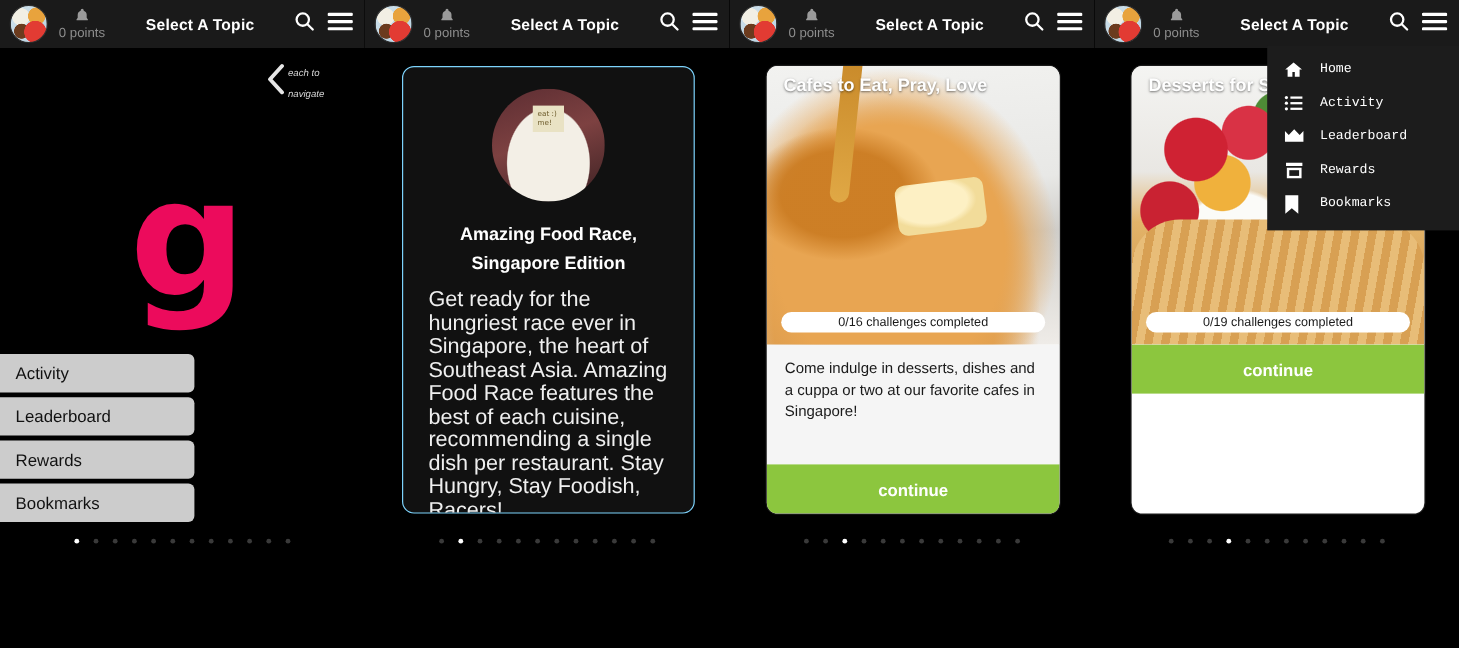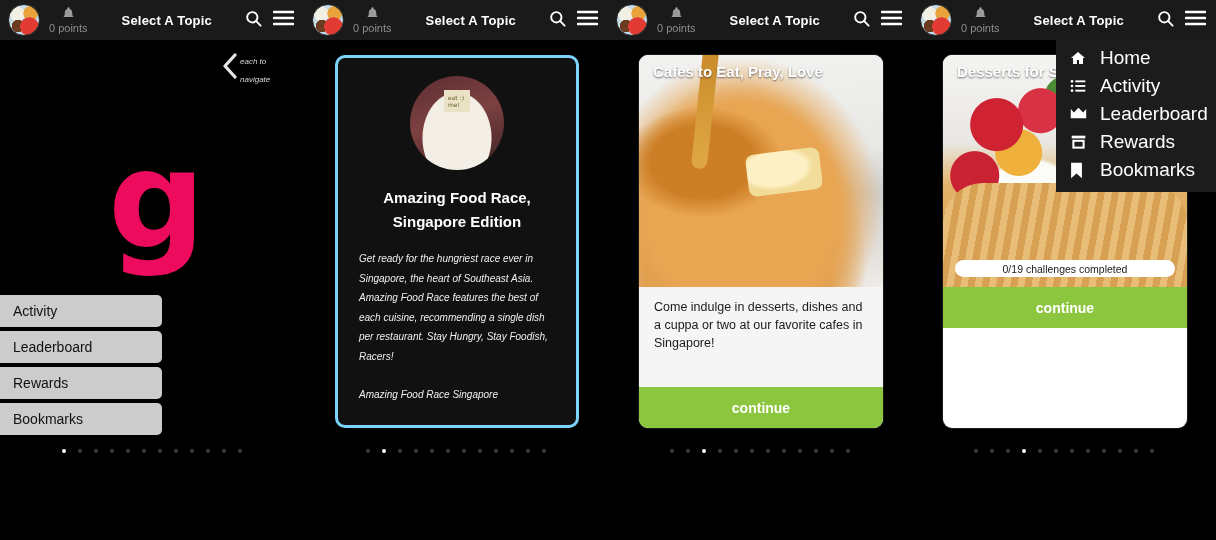--- a/index.html
+++ b/index.html
@@ -72,21 +72,21 @@
   .dots {
     position: absolute; bottom: 87px; left: 0; width: 304px;
     display: flex; justify-content: center; gap: 12px;
   }
   .dot { width: 4px; height: 4px; border-radius: 50%; background: #3a3a3a; }
   .dot.active { background: #ffffff; }
 
   
   .card-dark {
     position: absolute; left: 31px; top: 55px; width: 244px; height: 373px;
-    background: #111; border: 3px solid #7dd3fc; border-radius: 10px;
+    background: #111; border: 1px solid #7dd3fc; border-radius: 10px;
     overflow: hidden; padding: 18px 21px 0;
   }
   .card-thumb {
     width: 94px; height: 94px; border-radius: 50%; margin: 0 auto;
     background:
       linear-gradient(#e9e2c4, #e9e2c4) 34px 14px/26px 22px no-repeat,
       radial-gradient(ellipse at 50% 66%, #f3efe6 0 34px, transparent 35px),
       radial-gradient(ellipse at 50% 56%, #7a4a2b 0 14px, transparent 15px),
       linear-gradient(160deg, #5c2d32 0%, #7d4141 45%, #3a2022 100%);
     position: relative;
@@ -94,21 +94,21 @@
   .card-thumb .note-txt {
     position: absolute; left: 38px; top: 18px; width: 22px;
     color: #6b5a2a; font-size: 6px; line-height: 7px;
     font-family: "DejaVu Sans", sans-serif;
   }
   .card-title {
     color: #fff; font-size: 15px; font-weight: bold; text-align: center;
     line-height: 24px; margin-top: 16px;
   }
   .card-body {
-    color: #efefef; font-size: 10px; line-height: 19.5px; margin-top: 15px; font-style: italic;
+    color: #efefef; font-size: 18px; line-height: 19.5px; margin-top: 8px;
   }
   .card-body p + p { margin-top: 19px; }
 
   
   .card-photo {
     position: absolute; left: 31px; top: 55px; width: 244px; height: 373px;
     border-radius: 9px; overflow: hidden; background: #fff;
     box-shadow: 0 0 0 1px rgba(255,255,255,.10);
   }
   .photo {
@@ -171,21 +171,21 @@
   
   .dropdown {
     position: absolute; right: 0; top: 38px; width: 160px;
     background: #1c1c1c; z-index: 40; padding: 6px 0 8px;
   }
   .dd-item {
     display: flex; align-items: center; height: 28px;
     padding-left: 14px; cursor: pointer;
   }
   .dd-icon { width: 20px; display: flex; align-items: center; flex: 0 0 auto; }
-  .dd-label { color: #fff; font-size: 19px; margin-left: 10px; }
+  .dd-label { color: #fff; font-size: 11px; margin-left: 10px; font-family: Liberation Mono, monospace; }
 </style>
 </head>
 <body>
 
 <div class="stage">
 
   <div class="panel panel-1">
     <div class="header">
       <div class="avatar"></div>
       <div class="bell-wrap">
@@ -346,20 +346,21 @@
               <line x1="1" y1="8" x2="20" y2="8"></line>
               <line x1="1" y1="14" x2="20" y2="14"></line>
             </svg>
         </span>
       </div>
     </div>
 
     <div class="card-photo">
       <div class="photo pancake">
         <div class="photo-title">Cafes to Eat, Pray, Love</div>
+        <div class="progress-pill">0/16 challenges completed</div>
       </div>
       <div class="photo-caption">Come indulge in desserts, dishes and a cuppa or two at our favorite cafes in Singapore!</div>
       <div class="continue-btn">continue</div>
     </div>
 
     <div class="dots">
         <span class="dot"></span>
         <span class="dot"></span>
         <span class="dot active"></span>
         <span class="dot"></span>

